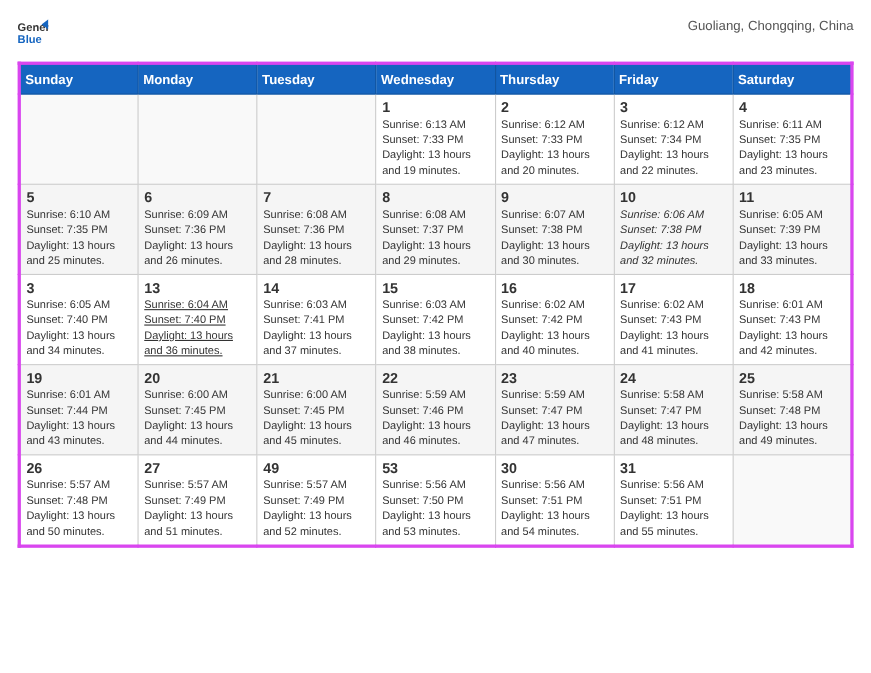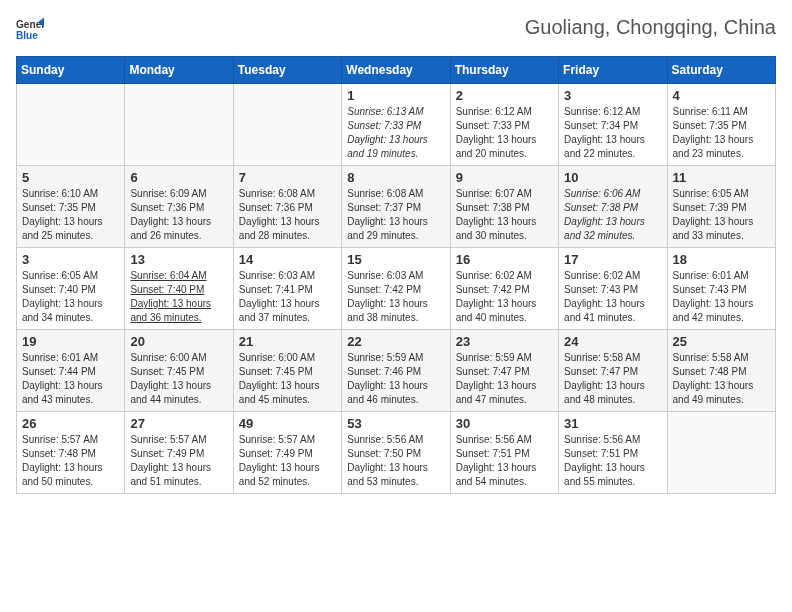--- a/index.html
+++ b/index.html
@@ -27,27 +27,27 @@
     }
     .title-block {
       text-align: right;
     }
     .month-title {
       font-size: 32px;
       font-weight: bold;
       color: #333;
     }
     .location {
-      font-size: 20px;
+      font-size: 12px;
       color: #555;
     }
     .calendar {
       width: 100%;
       border-collapse: collapse;
-      border: 1px solid #d946ef;
+      border: 3px solid #d946ef;
     }
     .calendar th {
       background: #1565c0;
       color: #fff;
       padding: 6px 4px;
       font-size: 12px;
       font-weight: bold;
       border: 1px solid #1255a0;
       text-align: left;
     }
@@ -110,21 +110,21 @@
         <th>Saturday</th>
       </tr>
   </thead>
   <tbody id="calendar-body">
   <tr>
         <td class="empty"></td>
         <td class="empty"></td>
         <td class="empty"></td>
         <td>
           <span class="day-number">1</span>
-          <div class="day-info" style="white-space: pre-line; font-style: italic;">Sunrise: 6:13 AM
+          <div class="day-info" style="white-space: pre-line;">Sunrise: 6:13 AM
 Sunset: 7:33 PM
 Daylight: 13 hours
 and 19 minutes.</div>
         </td>
         <td>
           <span class="day-number">2</span>
           <div class="day-info" style="white-space: pre-line;">Sunrise: 6:12 AM
 Sunset: 7:33 PM
 Daylight: 13 hours
 and 20 minutes.</div>

